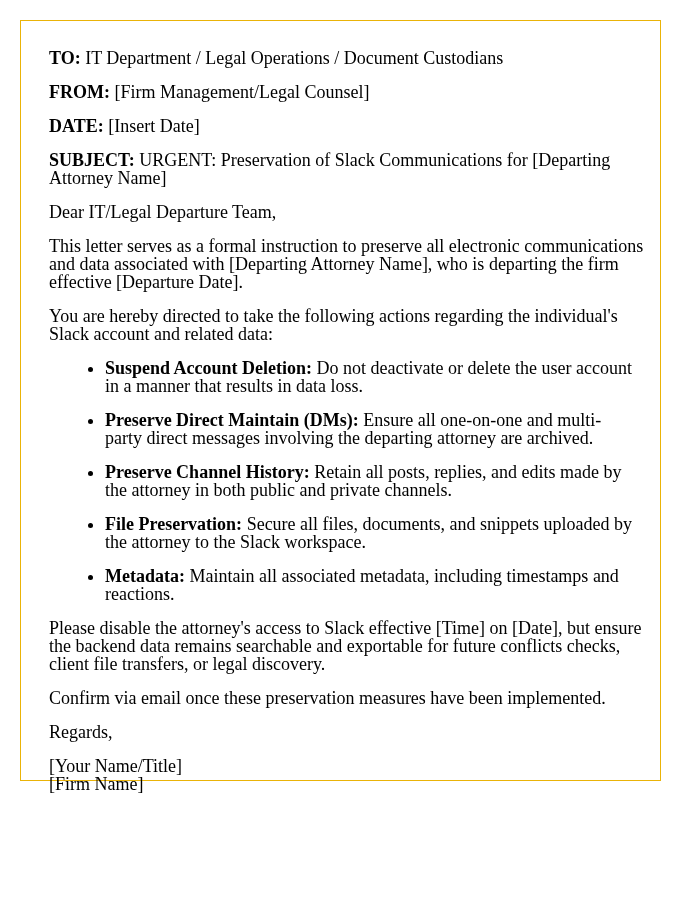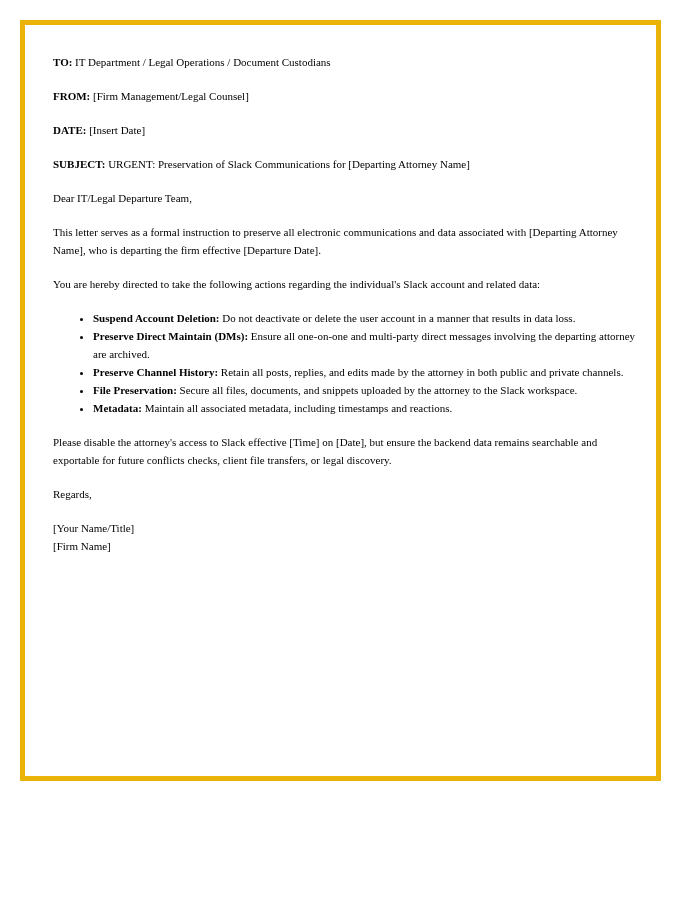--- a/index.html
+++ b/index.html
@@ -1,27 +1,27 @@
 <!DOCTYPE html>
 <html><head>
   <meta charset="utf-8">
   <style>
     html, body { margin: 0; padding: 0; background: #ffffff; }
     body { width: 700px; height: 900px; position: relative; font-family: "Liberation Serif", serif; color: #000; }
     .letter {
       position: absolute; left: 20px; top: 20px;
       width: 641px; height: 761px;
       box-sizing: border-box;
-      border: 5px solid #eab308;
+      border: 1px solid #eab308;
       padding: 28px 10px 0 28px;
-      font-size: 11px; line-height: 18px;
+      font-size: 18px; line-height: 18px;
     }
     p { margin: 0 0 16px 0; }
     ul { margin: 0 0 16px 0; padding-left: 40px; }
-    li { margin: 0; }
+    li { margin: 16px; }
     b { font-weight: bold; }
     .sig { margin-bottom: 0; }
   </style>
 </head>
 <body>
 
 <div class="letter">
   <p><b>TO:</b><span> IT Department / Legal Operations / Document Custodians</span></p>
   <p><b>FROM:</b><span> [Firm Management/Legal Counsel]</span></p>
   <p><b>DATE:</b><span> [Insert Date]</span></p>
@@ -33,18 +33,19 @@
 
   <ul>
     <li><b>Suspend Account Deletion:</b><span> Do not deactivate or delete the user account in a manner that results in data loss.</span></li>
     <li><b>Preserve Direct Maintain (DMs):</b><span> Ensure all one-on-one and multi-party direct messages involving the departing attorney are archived.</span></li>
     <li><b>Preserve Channel History:</b><span> Retain all posts, replies, and edits made by the attorney in both public and private channels.</span></li>
     <li><b>File Preservation:</b><span> Secure all files, documents, and snippets uploaded by the attorney to the Slack workspace.</span></li>
     <li><b>Metadata:</b><span> Maintain all associated metadata, including timestamps and reactions.</span></li>
   </ul>
 
   <p>Please disable the attorney's access to Slack effective [Time] on [Date], but ensure the backend data remains searchable and exportable for future conflicts checks, client file transfers, or legal discovery.</p>
+  <p>Confirm via email once these preservation measures have been implemented.</p>
   <p>Regards,</p>
   <p class="sig">
     <span>[Your Name/Title]</span><br>
     <span>[Firm Name]</span>
   </p>
 </div>
 
 </body></html>

